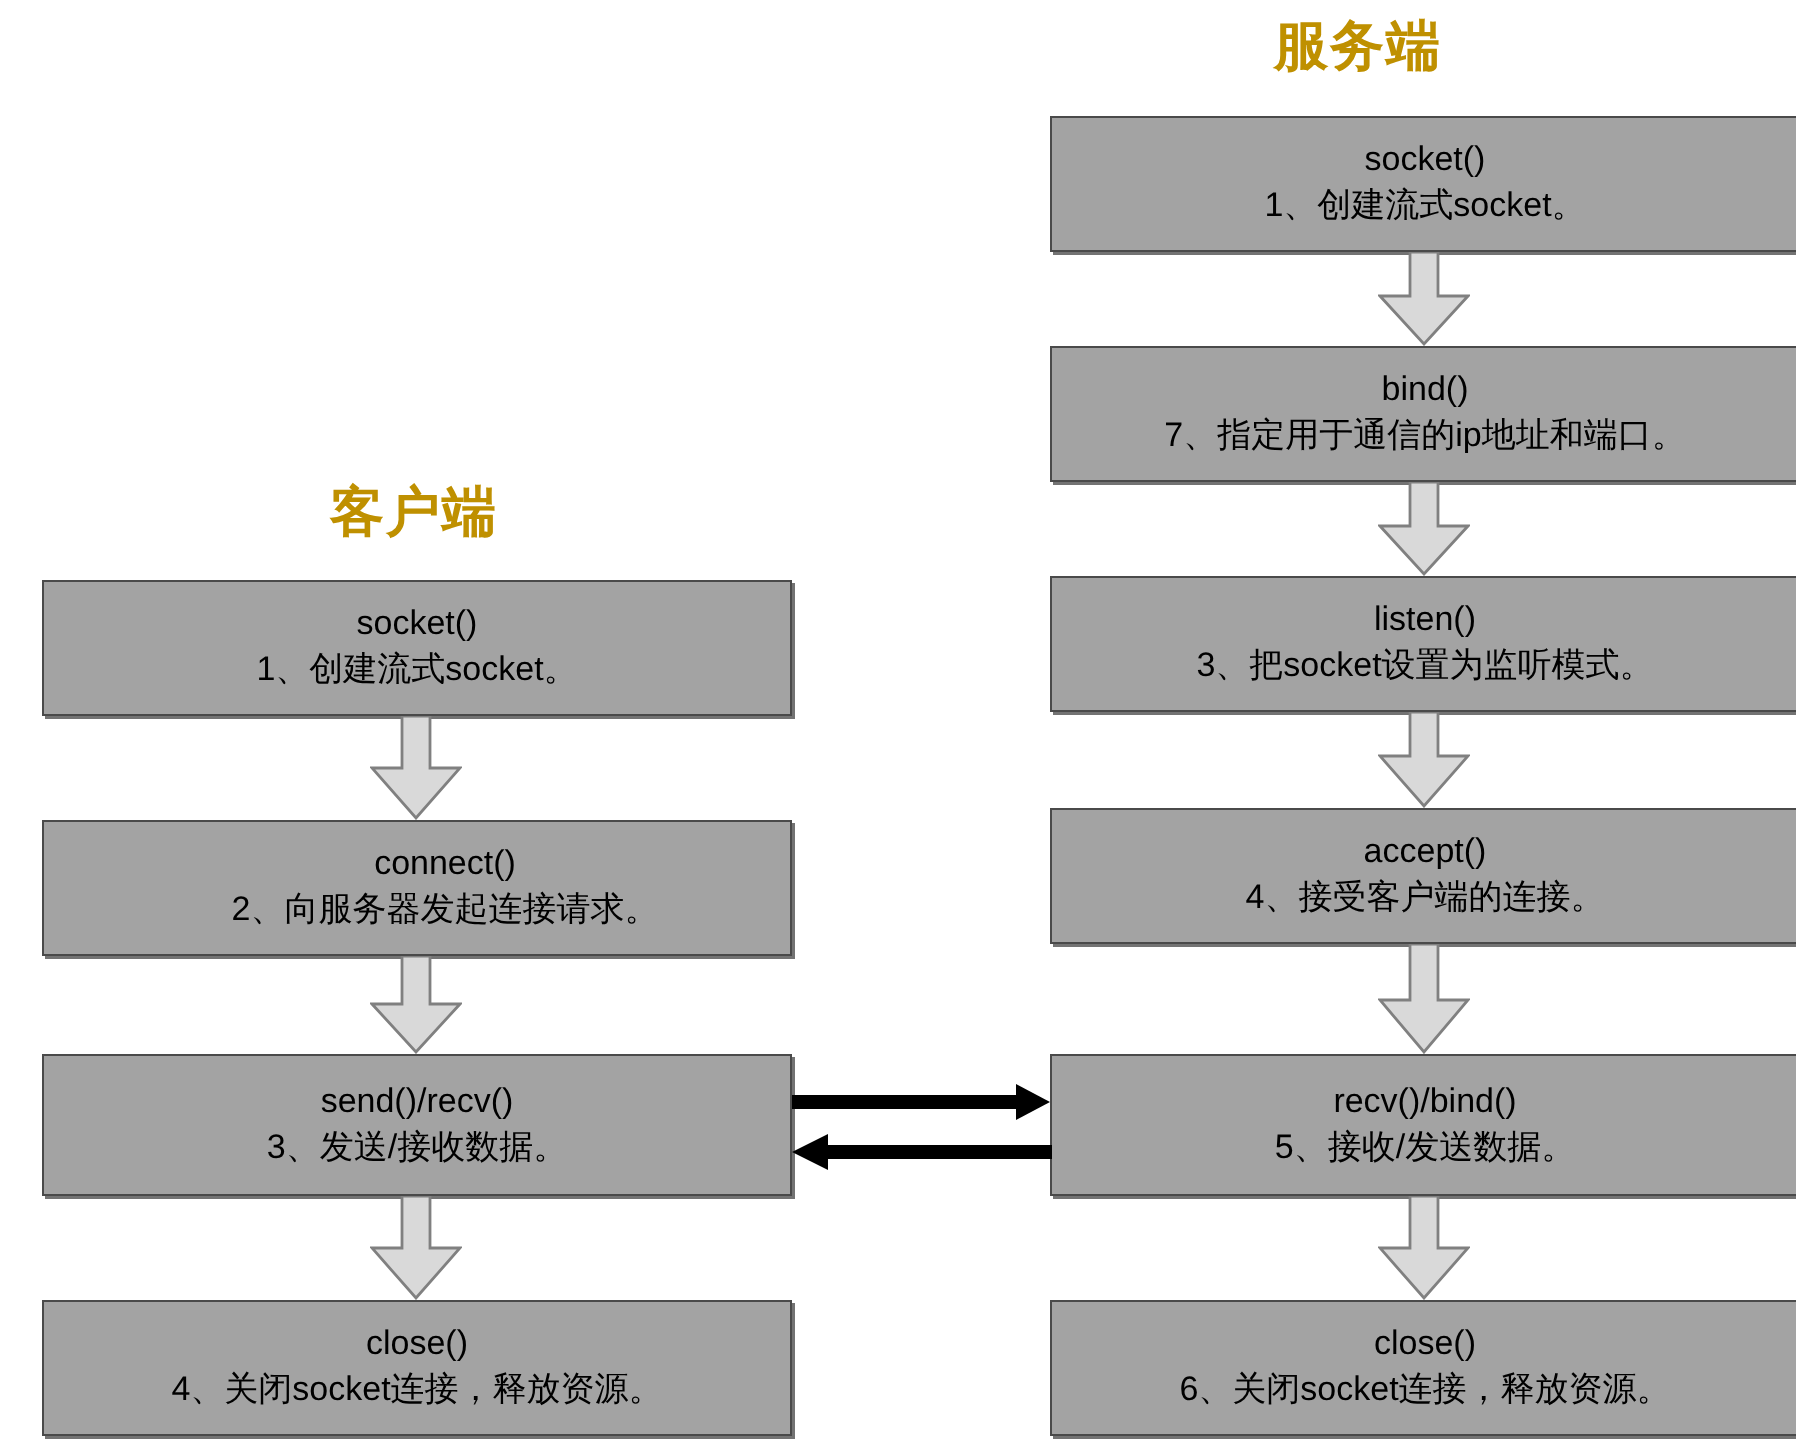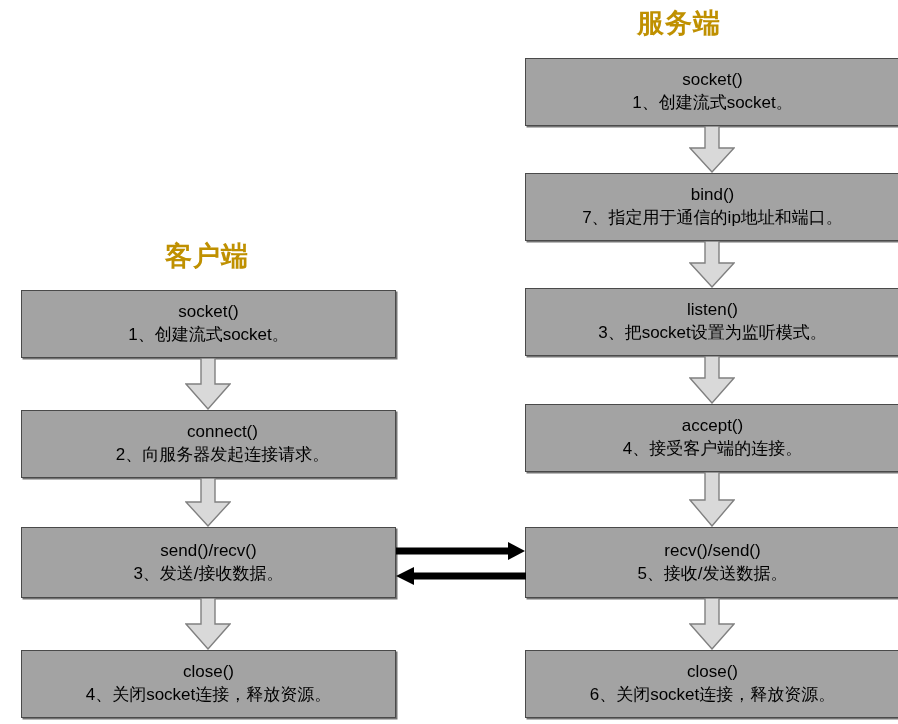--- a/index.html
+++ b/index.html
@@ -92,21 +92,21 @@
     <div class="fn">listen()</div>
     <div class="desc">3、把socket设置为监听模式。</div>
   </div>
 
   <div class="flow-box" style="left:512px; top:404px; width:375px; height:68px;">
     <div class="fn">accept()</div>
     <div class="desc">4、接受客户端的连接。</div>
   </div>
 
   <div class="flow-box" style="left:512px; top:527px; width:375px; height:71px;">
-    <div class="fn">recv()/send()</div>
+    <div class="fn">recv()/bind()</div>
     <div class="desc">5、接收/发送数据。</div>
   </div>
 
   <div class="flow-box" style="left:512px; top:650px; width:375px; height:68px;">
     <div class="fn">close()</div>
     <div class="desc">6、关闭socket连接，释放资源。</div>
   </div>
 
   <div class="flow-box" style="left:8px; top:290px; width:375px; height:68px;">
     <div class="fn">socket()</div>

